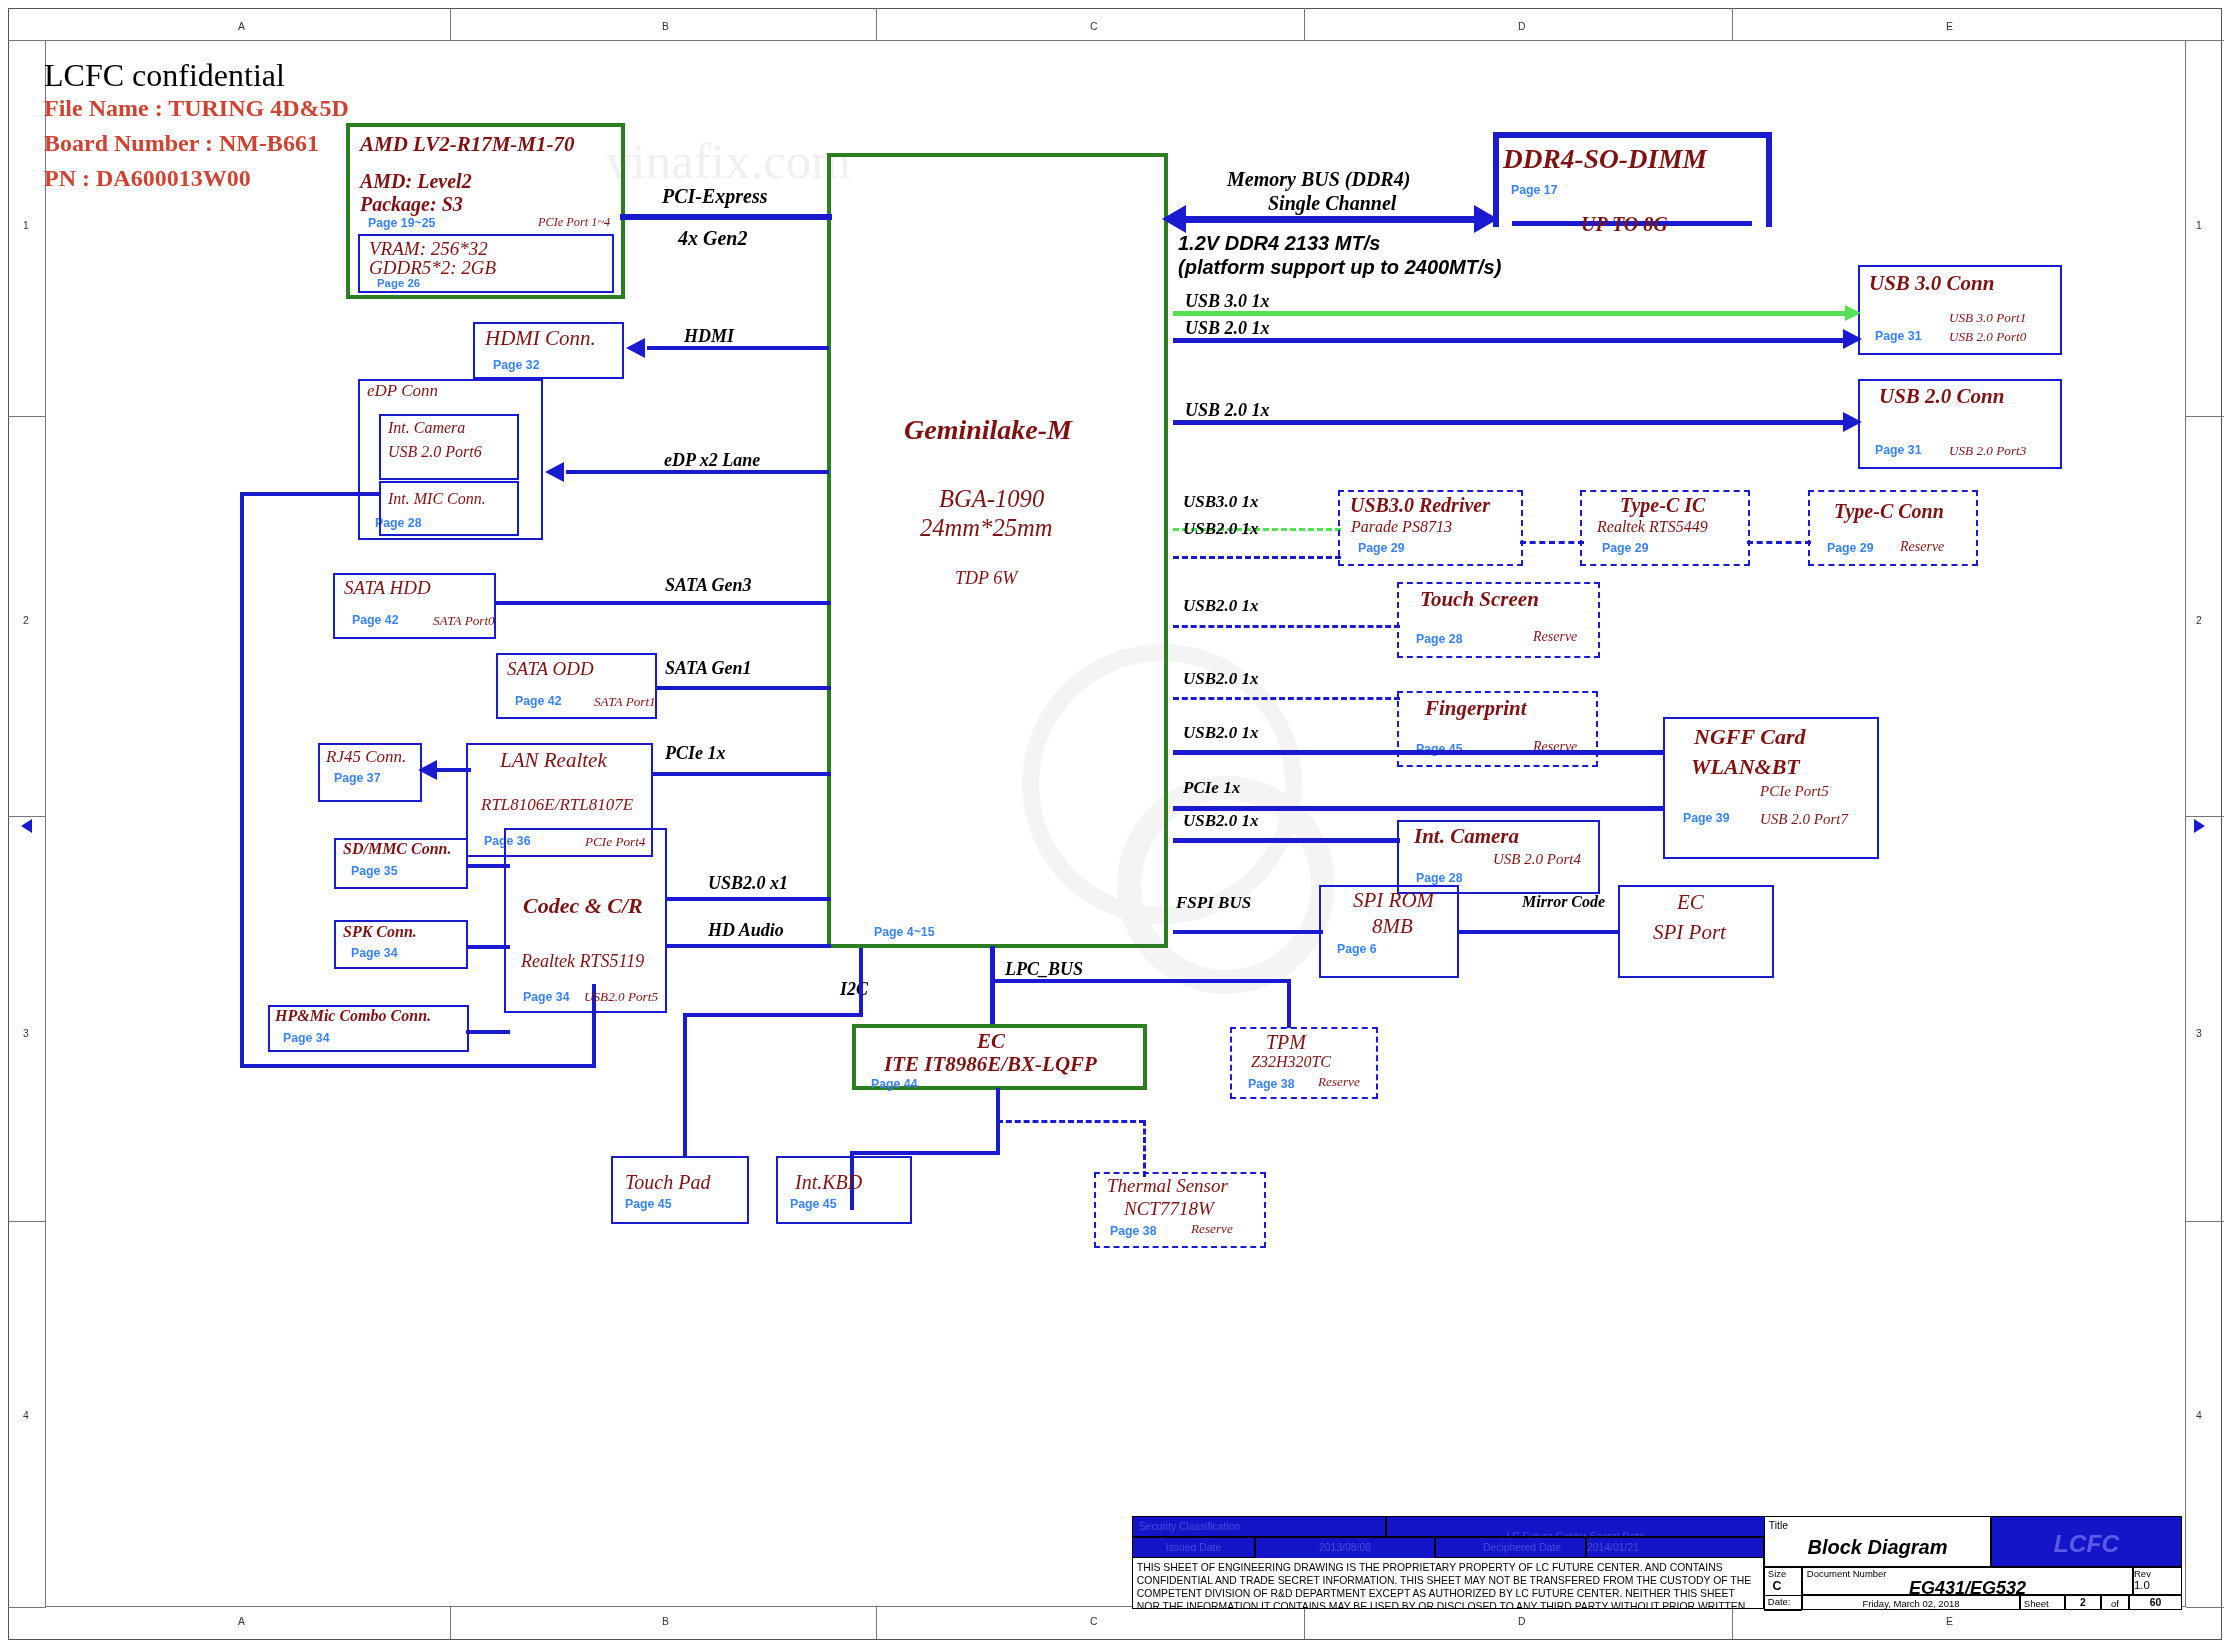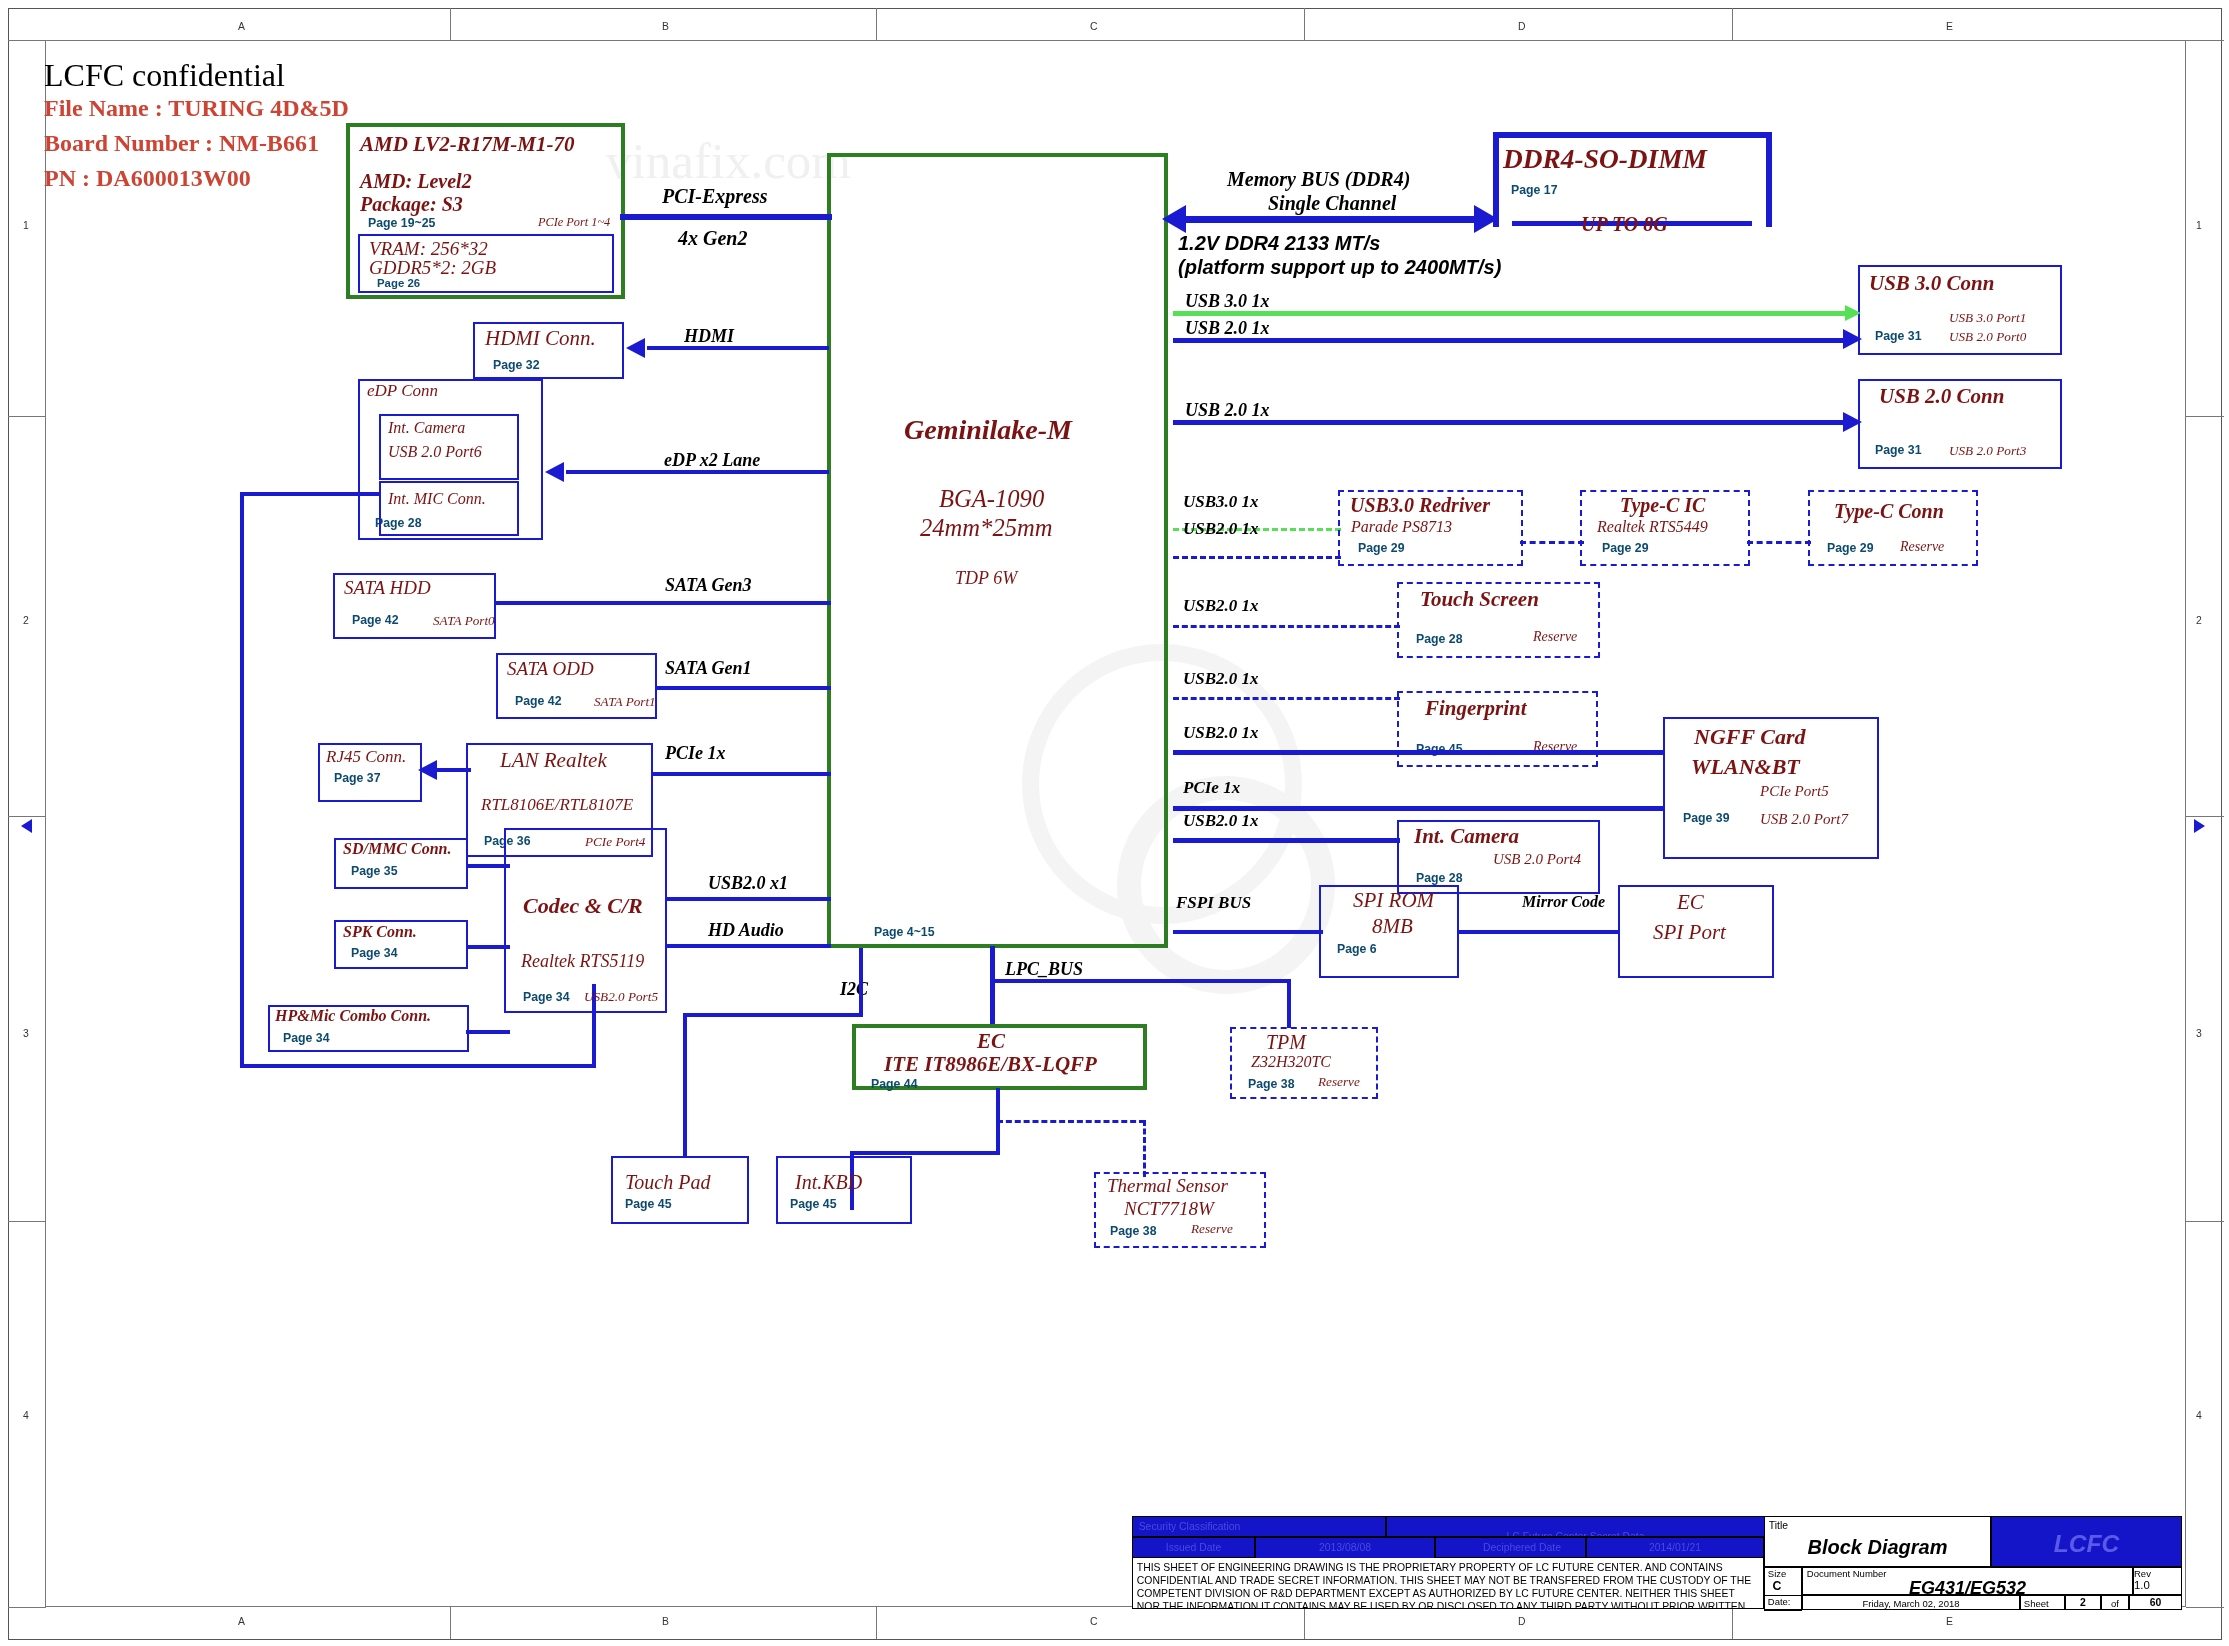--- a/index.html
+++ b/index.html
@@ -14,21 +14,21 @@
   .ftick{position:absolute;background:#777;}
 
   
   .blk{position:absolute;box-sizing:border-box;border:2.8px solid #1a1ad0;background:transparent;}
   .blk.dash{border-style:dashed;border-width:2.8px;}
   .blk.green{border:4.7px solid #2d7d23;}
 
   .t{position:absolute;white-space:nowrap;}
   .ti{font-style:italic;color:#7b1313;font-family:"Liberation Serif",serif;}
   .tb{font-weight:bold;font-style:italic;color:#7b1313;font-family:"Liberation Serif",serif;}
-  .pg{font-family:"Liberation Sans",sans-serif;font-weight:bold;color:#0c4a6e;font-size:12.3px;padding-left:8px;}
+  .pg{font-family:"Liberation Sans",sans-serif;font-weight:bold;color:#3b82f6;font-size:12.3px;padding-left:8px;}
   .sig{font-family:"Liberation Serif",serif;font-weight:bold;font-style:italic;color:#000;}
   .res{font-style:italic;color:#7b1313;font-size:14px;}
   .port{font-style:italic;color:#7b1313;font-size:13.2px;}
 
   
   .w{position:absolute;background:#1a1ad0;}
   .wg{position:absolute;background:#55e055;}
   .wdash-h{position:absolute;height:0;border-top:3.8px dashed #1a1ad0;}
   .wdash-v{position:absolute;width:0;border-left:3.8px dashed #1a1ad0;}
   .wdashg-h{position:absolute;height:0;border-top:3.8px dashed #55e055;}
@@ -381,21 +381,21 @@
   <div class="t pg" style="left:1102px;top:1224px;">Page 38</div>
   <div class="t res" style="left:1191px;top:1221px;font-size:13.2px;">Reserve</div>
 
   <div id="titleblock" style="left:1132px;top:1516px;width:1050px;height:93px;">
 
     <div class="tbcell tbblue" style="left:0px;top:0px;width:254px;height:21px;font-size:10.4px;padding:3.8px 0 0 5.7px;">Security  Classification</div>
     <div class="tbcell tbblue" style="left:254px;top:0px;width:379px;height:21px;font-size:10.4px;text-align:center;padding-top:14px;">LC Future Center Secret Data</div>
     <div class="tbcell tbblue" style="left:0px;top:21px;width:123px;height:21px;font-size:10.4px;text-align:center;padding-top:3.8px;">Issued Date</div>
     <div class="tbcell tbblue" style="left:123px;top:21px;width:180px;height:29px;font-size:10.4px;text-align:center;padding-top:3.8px;">2013/08/08</div>
     <div class="tbcell tbblue" style="left:303px;top:21px;width:151px;height:21px;font-size:10.4px;text-align:center;padding-top:3.8px;padding-left:23px;">Deciphered Date</div>
-    <div class="tbcell tbblue" style="left:454px;top:21px;width:178px;height:21px;font-size:10.4px;text-align:center;padding-top:3.8px;">2014/01/21</div>
+    <div class="tbcell tbblue" style="left:454px;top:21px;width:178px;height:21px;font-size:10.4px;text-align:left;padding-top:3.8px;">2014/01/21</div>
 
     <div class="tbcell tbw legal" style="left:0px;top:42px;width:632px;height:51px;padding:2.8px 3.8px;border-top:none;">THIS SHEET OF ENGINEERING DRAWING IS THE PROPRIETARY PROPERTY OF  LC FUTURE CENTER. AND CONTAINS CONFIDENTIAL AND TRADE SECRET INFORMATION. THIS SHEET MAY NOT BE TRANSFERED FROM THE CUSTODY OF THE COMPETENT DIVISION OF R&amp;D DEPARTMENT EXCEPT AS AUTHORIZED BY LC FUTURE CENTER. NEITHER THIS SHEET NOR THE INFORMATION IT CONTAINS MAY BE USED BY OR DISCLOSED TO ANY THIRD PARTY WITHOUT PRIOR WRITTEN CONSENT OF  LC FUTURE CENTER.</div>
 
     <div class="tbcell tbw" style="left:632px;top:0px;width:227px;height:51px;">
       <div style="font-size:10.4px;padding:2.8px 0 0 3.8px;">Title</div>
       <div style="font-size:20px;font-weight:bold;font-style:italic;text-align:center;margin-top:5.7px;">Block Diagram</div>
     </div>
     <div class="tbcell" style="left:859px;top:0px;width:191px;height:51px;background:#1414c8;color:#5a5ae8;font-size:24.6px;font-weight:bold;font-style:italic;text-align:center;padding-top:13.2px;">LCFC</div>
 
     <div class="tbcell tbw" style="left:632px;top:51px;width:38px;height:44px;">

